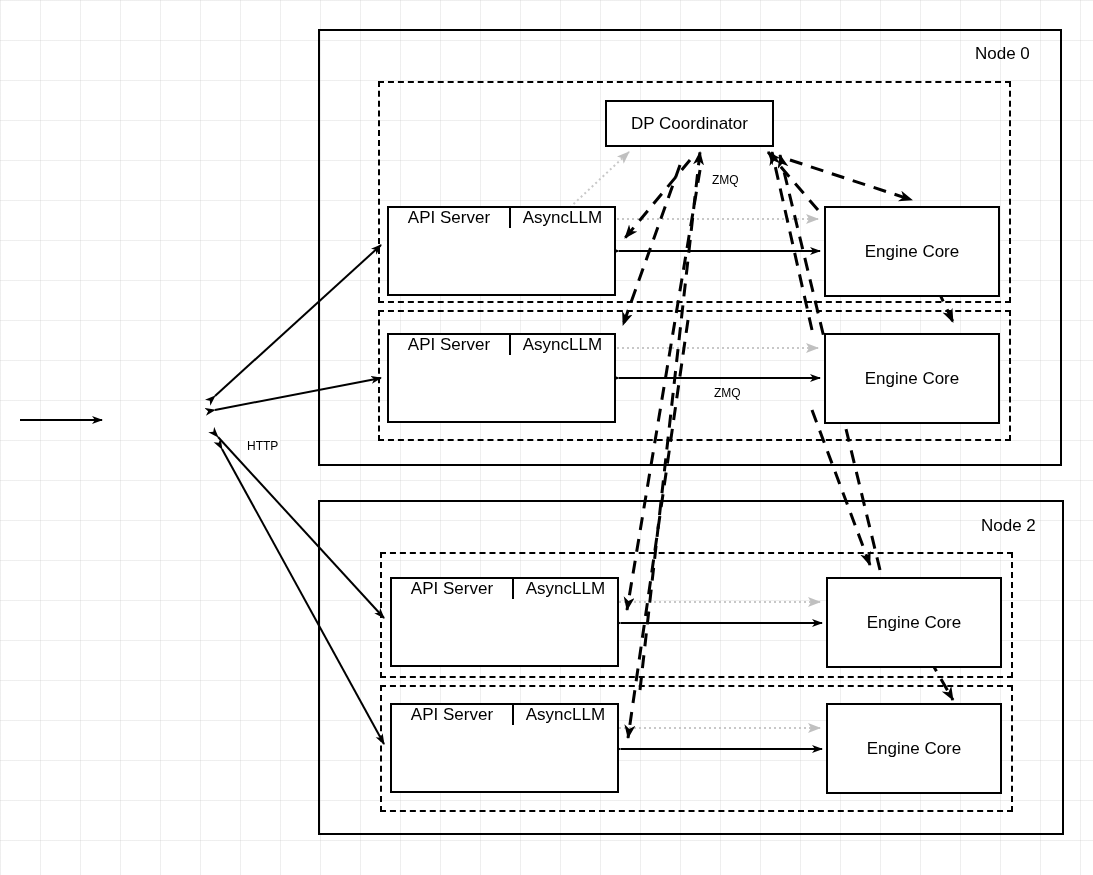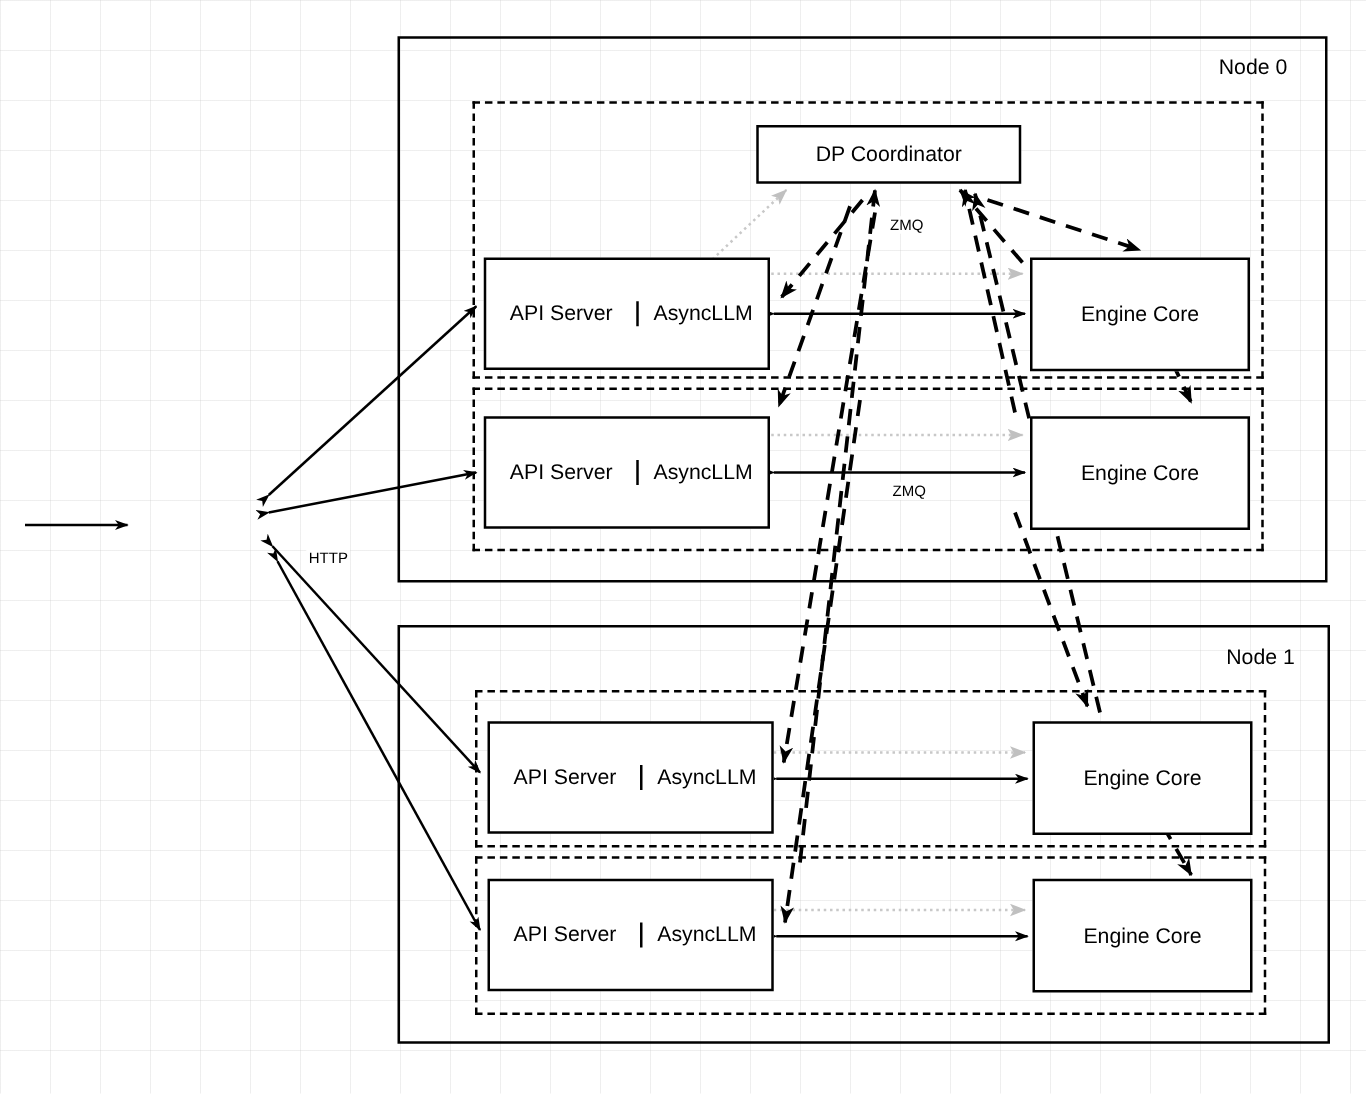--- a/index.html
+++ b/index.html
@@ -58,21 +58,21 @@
     font-size: 17px;
     color: #000000;
     white-space: nowrap;
   }
   .split-box {
     position: absolute;
     border: 2px solid #000000;
     background: #ffffff;
     box-sizing: border-box;
     display: flex;
-    align-items: center;
+    align-items: flex-start;
   }
   .split-box > .cell {
     display: flex;
     align-items: center;
     justify-content: center;
     font-size: 17px;
     color: #000000;
     white-space: nowrap;
     box-sizing: border-box;
   }
@@ -191,21 +191,21 @@
     <g>
       <line x1="930" y1="660" x2="953" y2="700" stroke="#000" stroke-width="3" stroke-dasharray="13,9" marker-end="url(#ah-big)"></line>
     </g>
   </svg>
 
   <div class="edge-label" style="left:245px; top:439px;">HTTP</div>
 
   <div class="node-container" style="left:318px; top:29px; width:744px; height:437px;"></div>
   <div class="node-label" style="left:975px; top:44px;">Node 0</div>
 
-  <div class="box" style="left:605px; top:100px; width:212px; height:47px;">
+  <div class="box" style="left:605px; top:100px; width:169px; height:47px;">
     <span>DP Coordinator</span>
   </div>
 
   <div class="dp-group" style="left:378px; top:81px; width:633px; height:222px;"></div>
   <div class="split-box" style="left:387px; top:206px; width:229px; height:90px;">
     <div class="cell left" style="width:123px;">
       <span>API Server</span>
     </div>
     <div class="cell" style="width:104px;">
       <span>AsyncLLM</span>
@@ -225,21 +225,21 @@
     </div>
   </div>
   <div class="box" style="left:824px; top:333px; width:176px; height:91px;">
     <span>Engine Core</span>
   </div>
 
   <div class="edge-label" style="left:710px; top:173px;">ZMQ</div>
   <div class="edge-label" style="left:712px; top:386px;">ZMQ</div>
 
   <div class="node-container" style="left:318px; top:500px; width:746px; height:335px;"></div>
-  <div class="node-label" style="left:981px; top:516px;">Node 1</div>
+  <div class="node-label" style="left:981px; top:516px;">Node 2</div>
 
   <div class="dp-group" style="left:380px; top:552px; width:633px; height:126px;"></div>
   <div class="split-box" style="left:390px; top:577px; width:229px; height:90px;">
     <div class="cell left" style="width:123px;">
       <span>API Server</span>
     </div>
     <div class="cell" style="width:104px;">
       <span>AsyncLLM</span>
     </div>
   </div>

